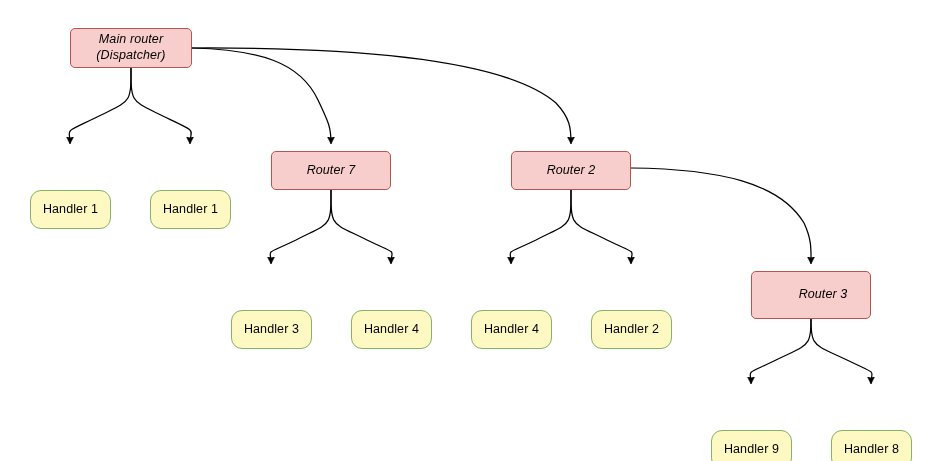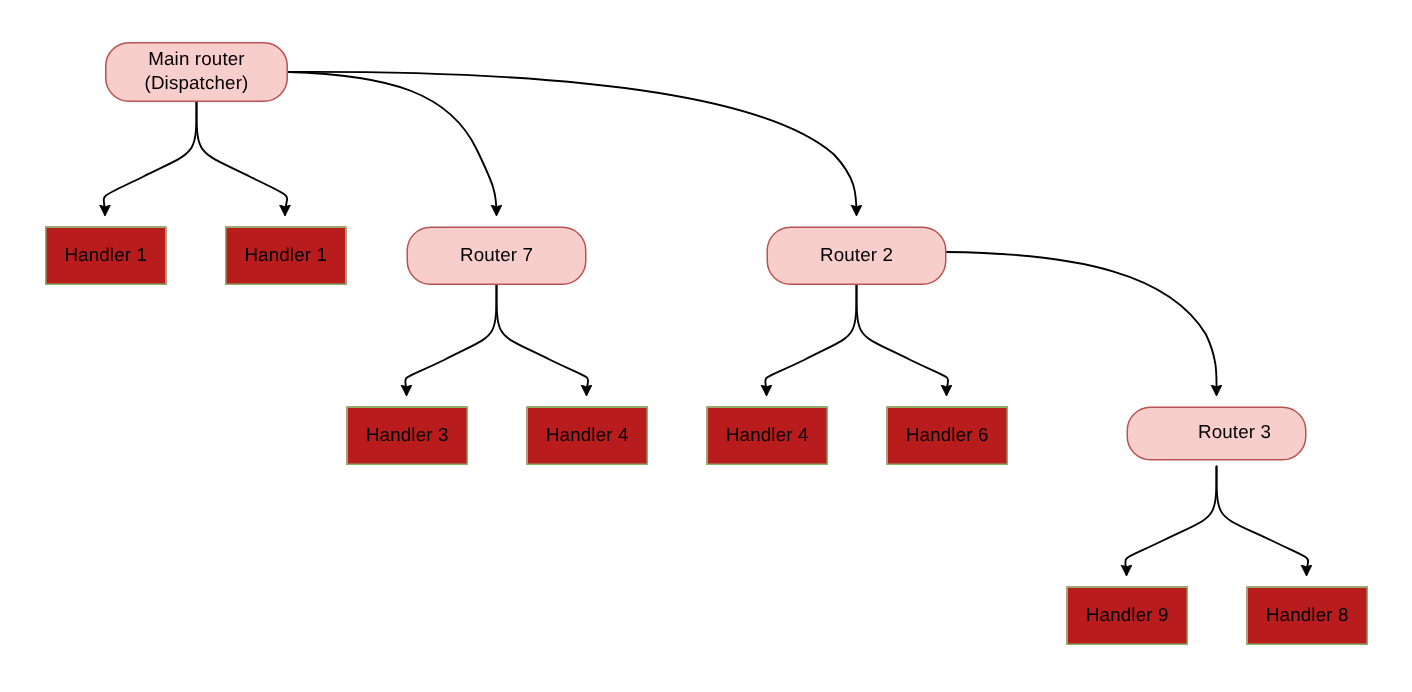--- a/index.html
+++ b/index.html
@@ -35,26 +35,28 @@
     text-align: center;
     font-size: 12.5px;
     line-height: 1.25;
     color: #000000;
     white-space: pre-line;
     letter-spacing: 0.1px;
   }
   .node.router {
     background: #f8cecc;
     border: 1.2px solid #b85450;
-    border-radius: 16px;
+    border-radius: 5px;
+    font-style: italic;
   }
   .node.handler {
-    background: #b91c1c;
+    background: #fef9c3;
     border: 1.2px solid #82b366;
-    border-radius: 0;
+    border-radius: 11px;
+    margin-top: 39px;
   }
 </style>
 </head>
 <body>
 
 <div id="canvas" style="width: 941px; height: 461px; background: rgb(255, 255, 255);">
 
   <svg id="edge-layer" viewBox="0 0 941 461" xmlns="http://www.w3.org/2000/svg">
     <defs>
       <marker id="arrowhead" markerWidth="10" markerHeight="10" refX="5.2" refY="3" orient="auto" markerUnits="strokeWidth">
@@ -79,19 +81,19 @@
   <div id="nodes-group">
       <div class="node router" style="left: 70px; top: 28px; width: 122px; height: 40px;"><span>Main router
 (Dispatcher)</span></div>
       <div class="node handler" style="left: 30px; top: 151px; width: 81px; height: 39px;"><span>Handler 1</span></div>
       <div class="node handler" style="left: 150px; top: 151px; width: 81px; height: 39px;"><span>Handler 1</span></div>
       <div class="node router" style="left: 271px; top: 151px; width: 120px; height: 39px;"><span>Router 7</span></div>
       <div class="node router" style="left: 511px; top: 151px; width: 120px; height: 39px;"><span>Router 2</span></div>
       <div class="node handler" style="left: 231px; top: 271px; width: 81px; height: 39px; align-items: center;"><span>Handler 3</span></div>
       <div class="node handler" style="left: 351px; top: 271px; width: 81px; height: 39px;"><span>Handler 4</span></div>
       <div class="node handler" style="left: 471px; top: 271px; width: 81px; height: 39px;"><span>Handler 4</span></div>
-      <div class="node handler" style="left: 591px; top: 271px; width: 81px; height: 39px;"><span>Handler 6</span></div>
-      <div class="node router" style="left: 751px; top: 271px; width: 120px; height: 36px; padding-left: 24px;"><span>Router 3</span></div>
+      <div class="node handler" style="left: 591px; top: 271px; width: 81px; height: 39px;"><span>Handler 2</span></div>
+      <div class="node router" style="left: 751px; top: 271px; width: 120px; height: 48px; padding-left: 24px;"><span>Router 3</span></div>
       <div class="node handler" style="left: 711px; top: 391px; width: 81px; height: 39px;"><span>Handler 9</span></div>
       <div class="node handler" style="left: 831px; top: 391px; width: 81px; height: 39px;"><span>Handler 8</span></div>
     </div>
 
 </div>
 
 </body></html>

